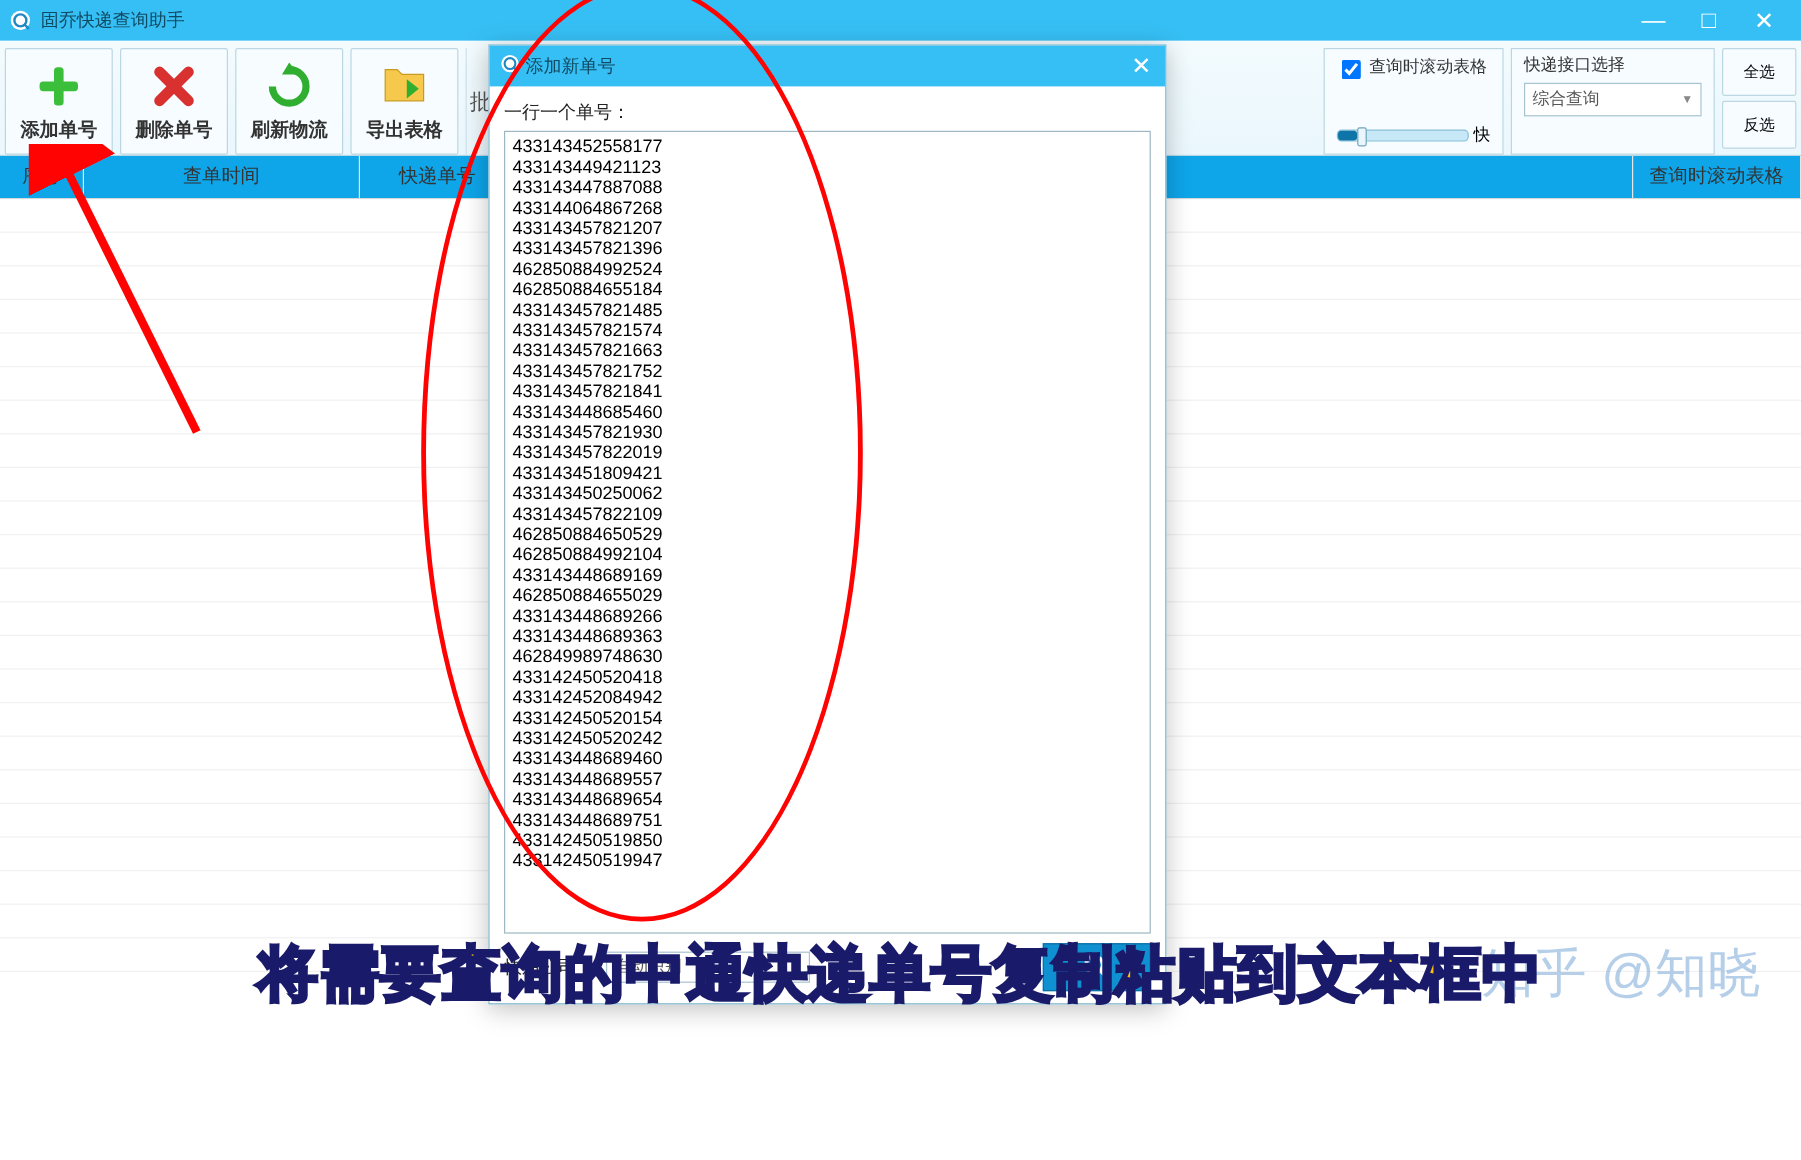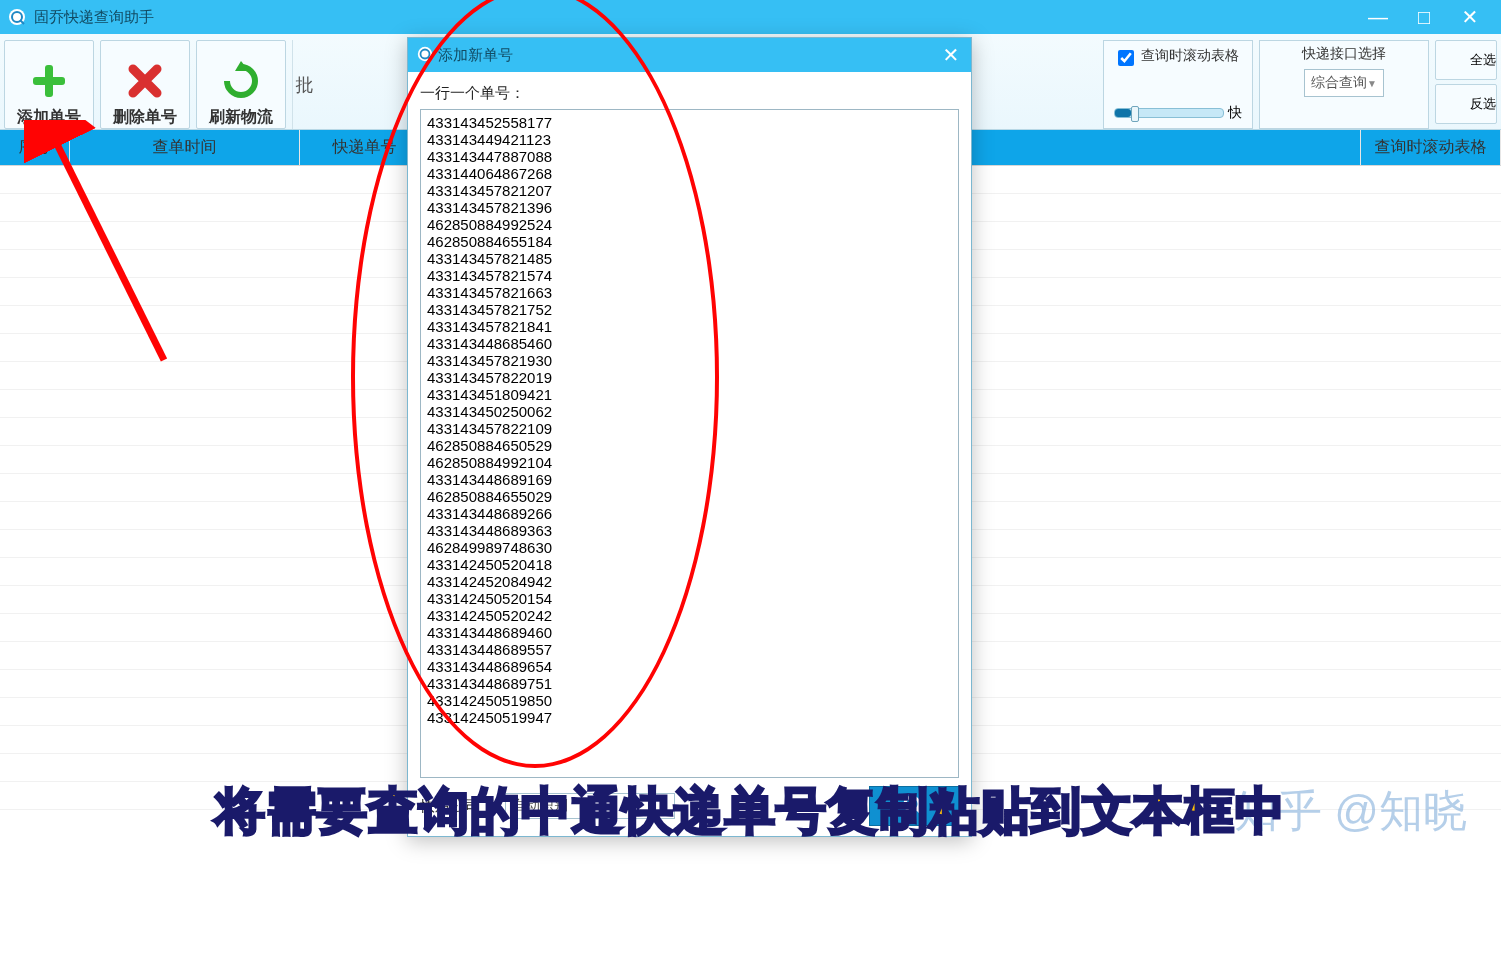--- a/index.html
+++ b/index.html
@@ -42,21 +42,21 @@
     padding:6px 4px 0 4px;
     gap:6px;
   }
   .tb-btn {
     width: 90px;
     border:1px solid #bcd6e2;
     background:#f6fcff;
     display:flex;
     flex-direction:column;
     align-items:center;
-    justify-content:flex-end;
+    justify-content:center;
     gap:4px;
     cursor:pointer;
     border-radius:2px;
   }
   .tb-btn.narrow { width: 62px; height:30px; flex-direction:row; font-size:13px; margin:0; }
   .tb-btn .ico { height:44px; display:flex; align-items:center; justify-content:center; }
   .tb-btn .lbl { font-size:16px; color:#333;font-weight:bold; }
 
   .speed-group {
     border:1px solid #bcd6e2;
@@ -71,21 +71,21 @@
     width:110px; height:10px; background:#c6e8f7; border:1px solid #88bfd6; border-radius:4px; position:relative;
   }
   .slider .fill { position:absolute; left:0; top:0; bottom:0; width:15%; background:#0f74a8; border-radius:3px; }
   .slider .thumb { position:absolute; left:15%; top:-3px; width:8px; height:16px; background:#eaf6fb; border:1px solid #6fa5bc; border-radius:2px; }
 
   .iface-group {
     border:1px solid #bcd6e2;
     background:#f6fcff;
     padding:4px 10px;
     min-width:170px;
-    display:flex; flex-direction:column; gap:6px;align-items:center;
+    display:flex; flex-direction:column; gap:6px;
   }
   .iface-group .ttl { font-size:14px; color:#333; }
   .combo {
     height:28px; border:1px solid #a7c3d0; background:#fff; display:flex; align-items:center; padding:0 6px; justify-content:space-between; color:#555;
   }
   .combo .arrow { color:#888; font-size:10px; }
 
   .small-stack { display:flex; flex-direction:column; gap:4px; margin-left:auto; }
   .small-stack .tb-btn { height:40px; }
 
@@ -244,20 +244,29 @@
   <div class="tb-btn">
     <span class="ico">
       <svg width="40" height="40" viewBox="0 0 40 40">
           <path d="M20 6 A14 14 0 1 1 6 20" fill="none" stroke="#2FAE2F" stroke-width="6"></path>
           <polygon points="20,0 28,10 14,10" fill="#2FAE2F"></polygon>
         </svg>
     </span>
     <span class="lbl">刷新物流</span>
   </div>
 
+  <div class="tb-btn">
+    <span class="ico">
+      <svg width="40" height="40" viewBox="0 0 40 40">
+          <path d="M4 14 L4 32 L36 32 L36 10 L18 10 L14 6 L4 6 Z" fill="#F6C84C" stroke="#C99A1F" stroke-width="1"></path>
+          <polygon points="22,14 32,22 22,30" fill="#2FAE2F"></polygon>
+        </svg>
+    </span>
+    <span class="lbl">导出表格</span>
+  </div>
 
   <div class="tb-cut">批</div>
 
   <div style="flex:1"></div>
 
   <div class="speed-group">
     <label class="chk">
       <input type="checkbox" checked="" style="">
       <span>查询时滚动表格</span>
     </label>

